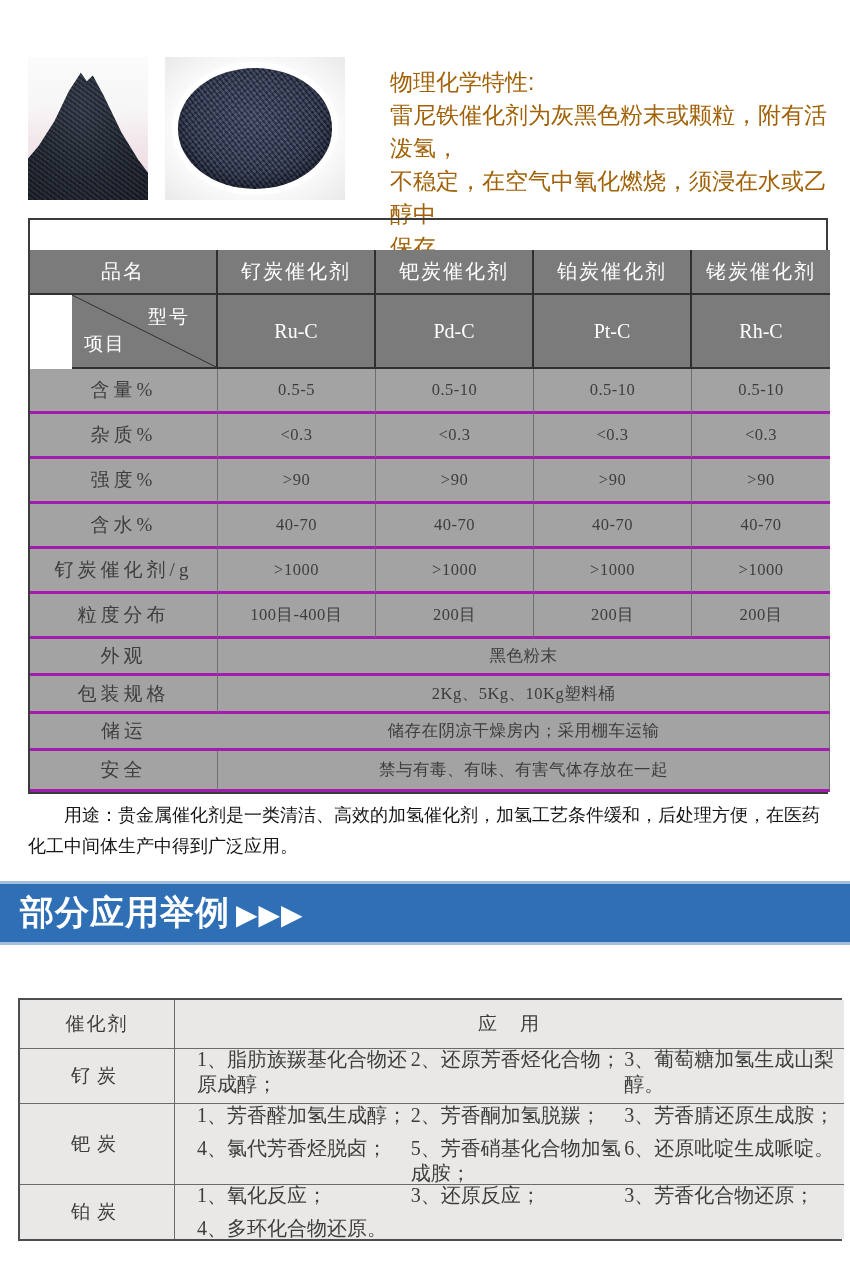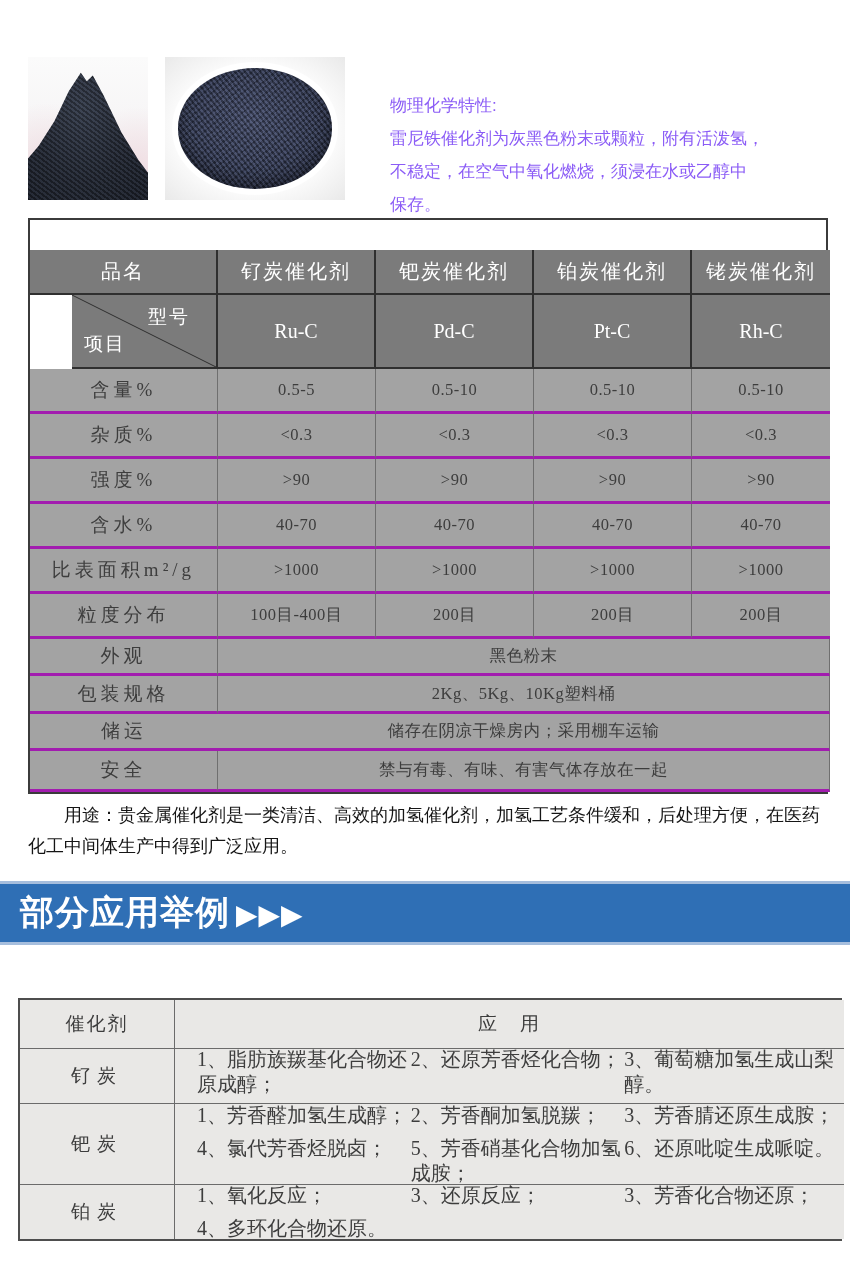--- a/index.html
+++ b/index.html
@@ -18,21 +18,21 @@
       radial-gradient(ellipse at 45% 35%, #3a4150 0%, #262b36 55%, #1d212b 100%);
     clip-path:polygon(0 100%,0 71%,9% 62%,22% 45%,34% 24%,44% 11%,49% 17%,54% 13%,63% 27%,78% 53%,92% 72%,100% 81%,100% 100%);}
   .photo2{position:absolute;left:165px;top:57px;width:180px;height:143px;
     background:radial-gradient(ellipse at 50% 50%, #ffffff 55%, #e9e9e9 100%);}
   .photo2 .heap{position:absolute;left:7%;top:8%;width:86%;height:84%;border-radius:50%;
     background:
       repeating-linear-gradient(52deg, rgba(0,0,0,.28) 0 2px, rgba(130,140,170,.14) 2px 4px),
       repeating-linear-gradient(-40deg, rgba(0,0,0,.22) 0 2px, rgba(110,120,150,.10) 2px 5px),
       radial-gradient(ellipse at 48% 42%, #4a5270 0%, #39405a 50%, #252b3e 92%);
     box-shadow:0 0 0 6px rgba(255,255,255,.85), inset 0 -6px 14px rgba(0,0,0,.35);}
-  .intro-text{position:absolute;left:390px;top:66px;width:448px;font-size:17px;line-height:33px;color:#8b5cf6;margin-top:23px;}
+  .intro-text{position:absolute;left:390px;top:66px;width:448px;font-size:23px;line-height:33px;color:#a16207;}
 
   
   .spec{position:absolute;left:28px;top:218px;width:800px;
     display:grid;grid-template-columns:188px 158px 158px 158px 138px;
     grid-auto-rows:min-content;border:2px solid #3b3b3b;box-sizing:border-box;
     font-family:"Liberation Serif",serif;color:#3d3d3d;}
   .spec .c{display:flex;align-items:center;justify-content:center;box-sizing:border-box;
     background:#a3a3a3;border-right:1px solid #6f6f6f;border-bottom:3px solid #a21caf;text-align:center;}
   .spec .c:nth-child(5n){border-right:none;}
   .spec .h{background:#7b7b7b;color:#ffffff;border-right:2px solid #2f2f2f;border-bottom:2px solid #2f2f2f;}
@@ -131,21 +131,21 @@
     <div class="c rb spec-val">&gt;90</div>
     <div class="c rb spec-val">&gt;90</div>
     <div class="c rb spec-val">&gt;90</div>
 
     <div class="c rb spec-label">含水%</div>
     <div class="c rb spec-val">40-70</div>
     <div class="c rb spec-val">40-70</div>
     <div class="c rb spec-val">40-70</div>
     <div class="c rb spec-val">40-70</div>
 
-    <div class="c rb spec-label">比表面积m²/g</div>
+    <div class="c rb spec-label">钌炭催化剂/g</div>
     <div class="c rb spec-val">&gt;1000</div>
     <div class="c rb spec-val">&gt;1000</div>
     <div class="c rb spec-val">&gt;1000</div>
     <div class="c rb spec-val">&gt;1000</div>
 
     <div class="c rb spec-label">粒度分布</div>
     <div class="c rb spec-val">100目-400目</div>
     <div class="c rb spec-val">200目</div>
     <div class="c rb spec-val">200目</div>
     <div class="c rb spec-val">200目</div>

